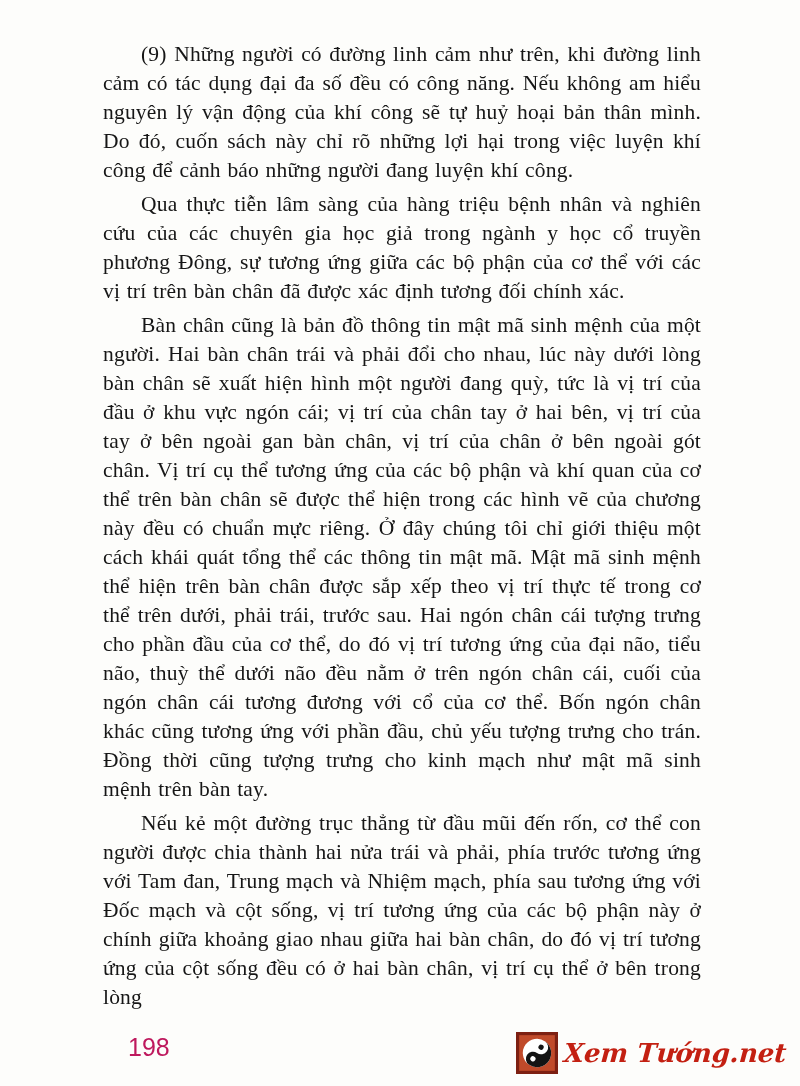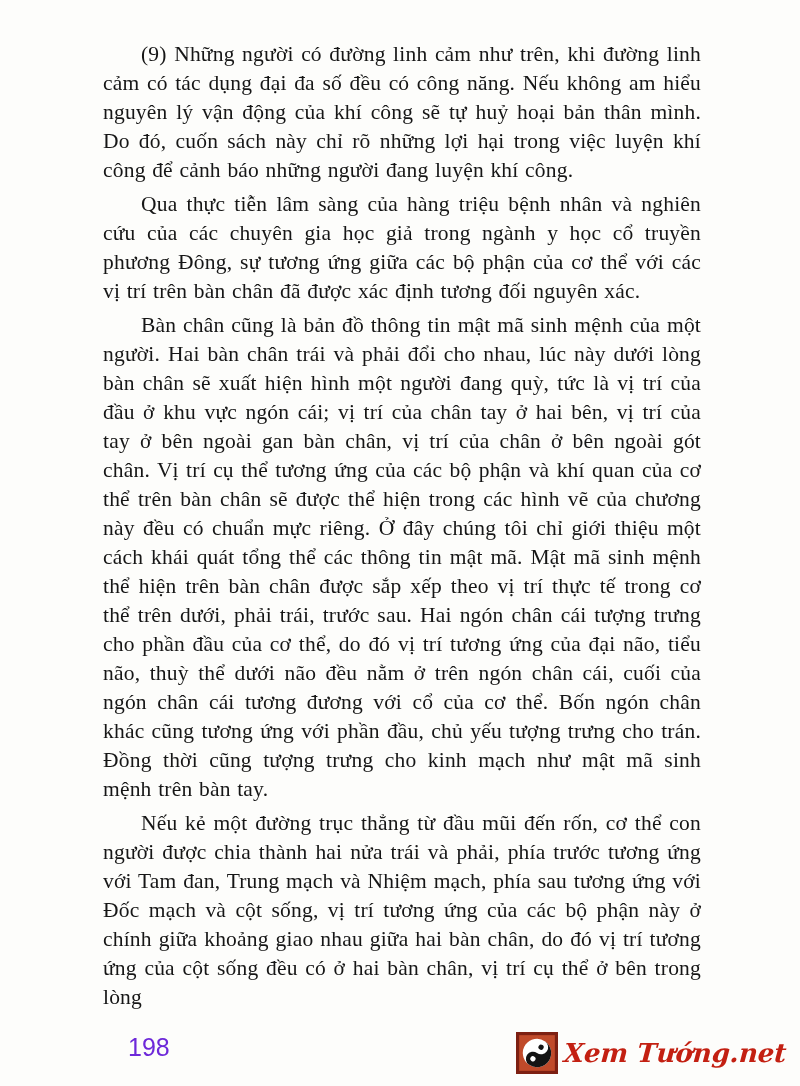--- a/index.html
+++ b/index.html
@@ -48,21 +48,21 @@
     right: 0;
     bottom: 0;
     height: 62px;
   }
   .page-number {
     position: absolute;
     left: 128px;
     bottom: 24px;
     font-family: "Liberation Sans", sans-serif;
     font-size: 25px;
-    color: #6d28d9;
+    color: #be185d;
     text-align: right;
   }
   .logo {
     position: absolute;
     right: 14px;
     bottom: 12px;
     display: flex;
     align-items: center;
     gap: 6px;
   }
@@ -83,21 +83,21 @@
 </style>
 </head>
 <body>
 
 <div class="page">
   <div class="content">
 
     <p class="para">(9) Những người có đường linh cảm như trên, khi đường linh cảm có tác dụng đại đa số đều có công năng. Nếu không am hiểu nguyên lý vận động của khí công sẽ tự huỷ hoại bản thân mình. Do đó, cuốn sách này chỉ rõ những lợi hại trong việc luyện khí công để cảnh báo những người đang luyện khí công.</p>
 
 
-    <p class="para">Qua thực tiễn lâm sàng của hàng triệu bệnh nhân và nghiên cứu của các chuyên gia học giả trong ngành y học cổ truyền phương Đông, sự tương ứng giữa các bộ phận của cơ thể với các vị trí trên bàn chân đã được xác định tương đối nguyên xác.</p>
+    <p class="para">Qua thực tiễn lâm sàng của hàng triệu bệnh nhân và nghiên cứu của các chuyên gia học giả trong ngành y học cổ truyền phương Đông, sự tương ứng giữa các bộ phận của cơ thể với các vị trí trên bàn chân đã được xác định tương đối chính xác.</p>
 
     <p class="para">Bàn chân cũng là bản đồ thông tin mật mã sinh mệnh của một người. Hai bàn chân trái và phải đổi cho nhau, lúc này dưới lòng bàn chân sẽ xuất hiện hình một người đang quỳ, tức là vị trí của đầu ở khu vực ngón cái; vị trí của chân tay ở hai bên, vị trí của tay ở bên ngoài gan bàn chân, vị trí của chân ở bên ngoài gót chân. Vị trí cụ thể tương ứng của các bộ phận và khí quan của cơ thể trên bàn chân sẽ được thể hiện trong các hình vẽ của chương này đều có chuẩn mực riêng. Ở đây chúng tôi chỉ giới thiệu một cách khái quát tổng thể các thông tin mật mã. Mật mã sinh mệnh thể hiện trên bàn chân được sắp xếp theo vị trí thực tế trong cơ thể trên dưới, phải trái, trước sau. Hai ngón chân cái tượng trưng cho phần đầu của cơ thể, do đó vị trí tương ứng của đại não, tiểu não, thuỳ thể dưới não đều nằm ở trên ngón chân cái, cuối của ngón chân cái tương đương với cổ của cơ thể. Bốn ngón chân khác cũng tương ứng với phần đầu, chủ yếu tượng trưng cho trán. Đồng thời cũng tượng trưng cho kinh mạch như mật mã sinh mệnh trên bàn tay.</p>
 
     <p class="para">Nếu kẻ một đường trục thẳng từ đầu mũi đến rốn, cơ thể con người được chia thành hai nửa trái và phải, phía trước tương ứng với Tam đan, Trung mạch và Nhiệm mạch, phía sau tương ứng với Đốc mạch và cột sống, vị trí tương ứng của các bộ phận này ở chính giữa khoảng giao nhau giữa hai bàn chân, do đó vị trí tương ứng của cột sống đều có ở hai bàn chân, vị trí cụ thể ở bên trong lòng</p>
 
   </div>
 
   <div class="footer">
     <span class="page-number">198</span>
 

